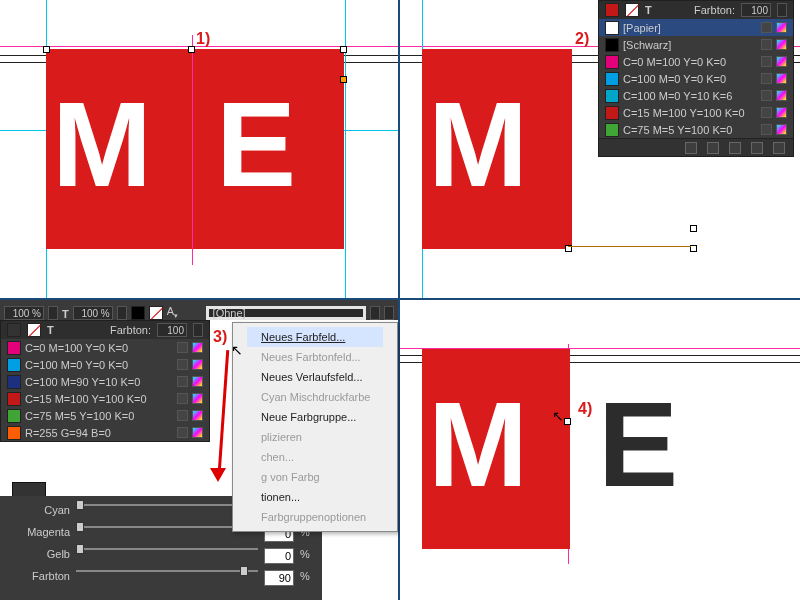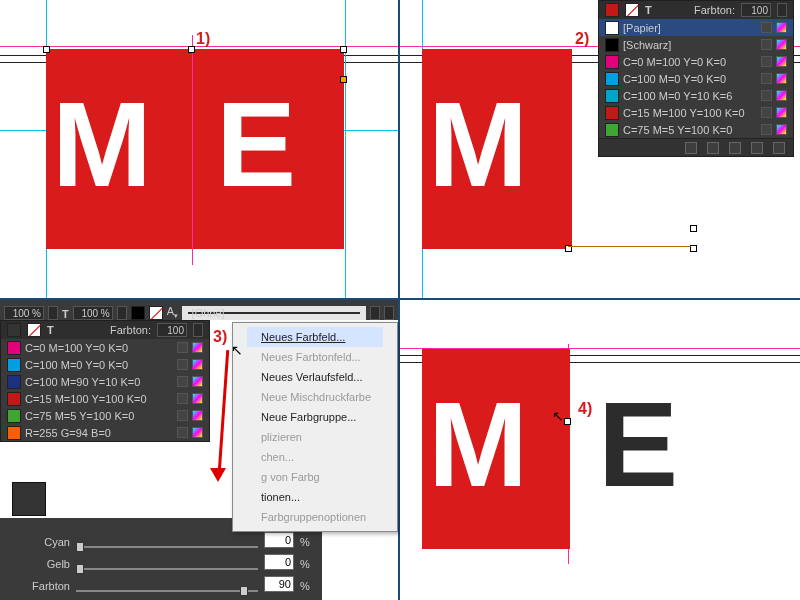--- a/index.html
+++ b/index.html
@@ -32,24 +32,24 @@
   .chip.none:after{content:"";position:absolute;left:-1px;top:6px;width:16px;height:1px;background:#d00;transform:rotate(-45deg);}
   .rowlabel{flex:1;white-space:nowrap;overflow:hidden;}
   .rowico{width:11px;height:11px;border:1px solid #555;background:#444;}
   .panel-foot{display:flex;justify-content:flex-end;gap:10px;padding:3px 8px;background:#323232;border-top:1px solid #222;height:18px;}
   .foot-ico{width:12px;height:12px;border:1px solid #666;background:#3e3e3e;}
   .tint-input{width:30px;height:14px;background:#2a2a2a;border:1px solid #555;color:#ccc;font-size:10px;text-align:right;padding-right:2px;}
   
   .bar3{position:absolute;left:0;top:0;right:0;height:20px;background:#3a3a3a;display:flex;align-items:flex-end;gap:4px;padding:0 4px;}
   .pct{width:40px;height:14px;background:#2a2a2a;border:1px solid #555;color:#ccc;font-size:10px;text-align:right;padding-right:2px;}
   .dd{width:10px;height:14px;background:#2a2a2a;border:1px solid #555;}
-  .ohne{flex:1;height:14px;background:#2a2a2a;border:6px solid #e5e5e5;color:#ccc;padding-left:4px;display:flex;align-items:center;}
+  .ohne{flex:1;height:14px;background:#2a2a2a;border:3px solid #e5e5e5;color:#ccc;padding-left:4px;display:flex;align-items:center;margin-left:24px;}
   
   .cmyk{position:absolute;left:0;bottom:0;right:76px;background:#3a3a3a;padding:8px 10px;}
-  .slider-row{display:flex;align-items:flex-end;gap:6px;height:22px;}
+  .slider-row{display:flex;align-items:flex-start;gap:6px;height:22px;}
   .slider-row label{width:60px;text-align:right;color:#ccc;}
   .track{flex:1;height:2px;background:#888;position:relative;}
   .thumb{position:absolute;top:-4px;width:8px;height:10px;background:#ccc;border:1px solid #333;}
   .valbox{width:30px;height:16px;background:#fff;color:#000;border:1px solid #666;text-align:right;padding-right:2px;}
   .pc{color:#ccc;width:12px;}
   .bigchip{position:absolute;left:12px;bottom:84px;width:34px;height:34px;background:#333;border:1px solid #111;}
   
   .menu{position:absolute;background:#efefef;border:1px solid #8a8a8a;box-shadow:2px 2px 4px rgba(0,0,0,.3);}
   .menu div{padding:4px 14px;color:#222;white-space:nowrap;}
   .menu div.dis{color:#9a9a9a;}
@@ -233,20 +233,28 @@
     <div id="sliders">
         <div class="slider-row">
           <label>Cyan</label>
           <div class="track">
             <div class="thumb" style="left:0%"></div>
           </div>
           <input class="valbox" value="0" style="">
           <span class="pc">%</span>
         </div>
         <div class="slider-row">
+          <label>Magenta</label>
+          <div class="track">
+            <div class="thumb" style="left:0%"></div>
+          </div>
+          <input class="valbox" value="0" style="">
+          <span class="pc">%</span>
+        </div>
+        <div class="slider-row">
           <label>Gelb</label>
           <div class="track">
             <div class="thumb" style="left:0%"></div>
           </div>
           <input class="valbox" value="0" style="">
           <span class="pc">%</span>
         </div>
         <div class="slider-row">
           <label>Farbton</label>
           <div class="track">
@@ -256,21 +264,21 @@
           <span class="pc">%</span>
         </div>
       </div>
   </div>
 
   <div class="menu" style="left:232px;top:22px;width:166px">
     <div id="menuitems">
         <div class="hov">Neues Farbfeld...</div>
         <div class="dis">Neues Farbtonfeld...</div>
         <div>Neues Verlaufsfeld...</div>
-        <div class="dis">Neue Mischdruckfarbe</div>
+        <div class="dis">Cyan Mischdruckfarbe</div>
         <div>Neue Farbgruppe...</div>
         <div class="dis">plizieren</div>
         <div class="dis">chen...</div>
         <div class="dis">g von Farbg</div>
         <div>tionen...</div>
         <div class="dis">Farbgruppenoptionen</div>
       </div>
   </div>
 
   <div class="num" style="left:213px;top:28px">3)</div>

